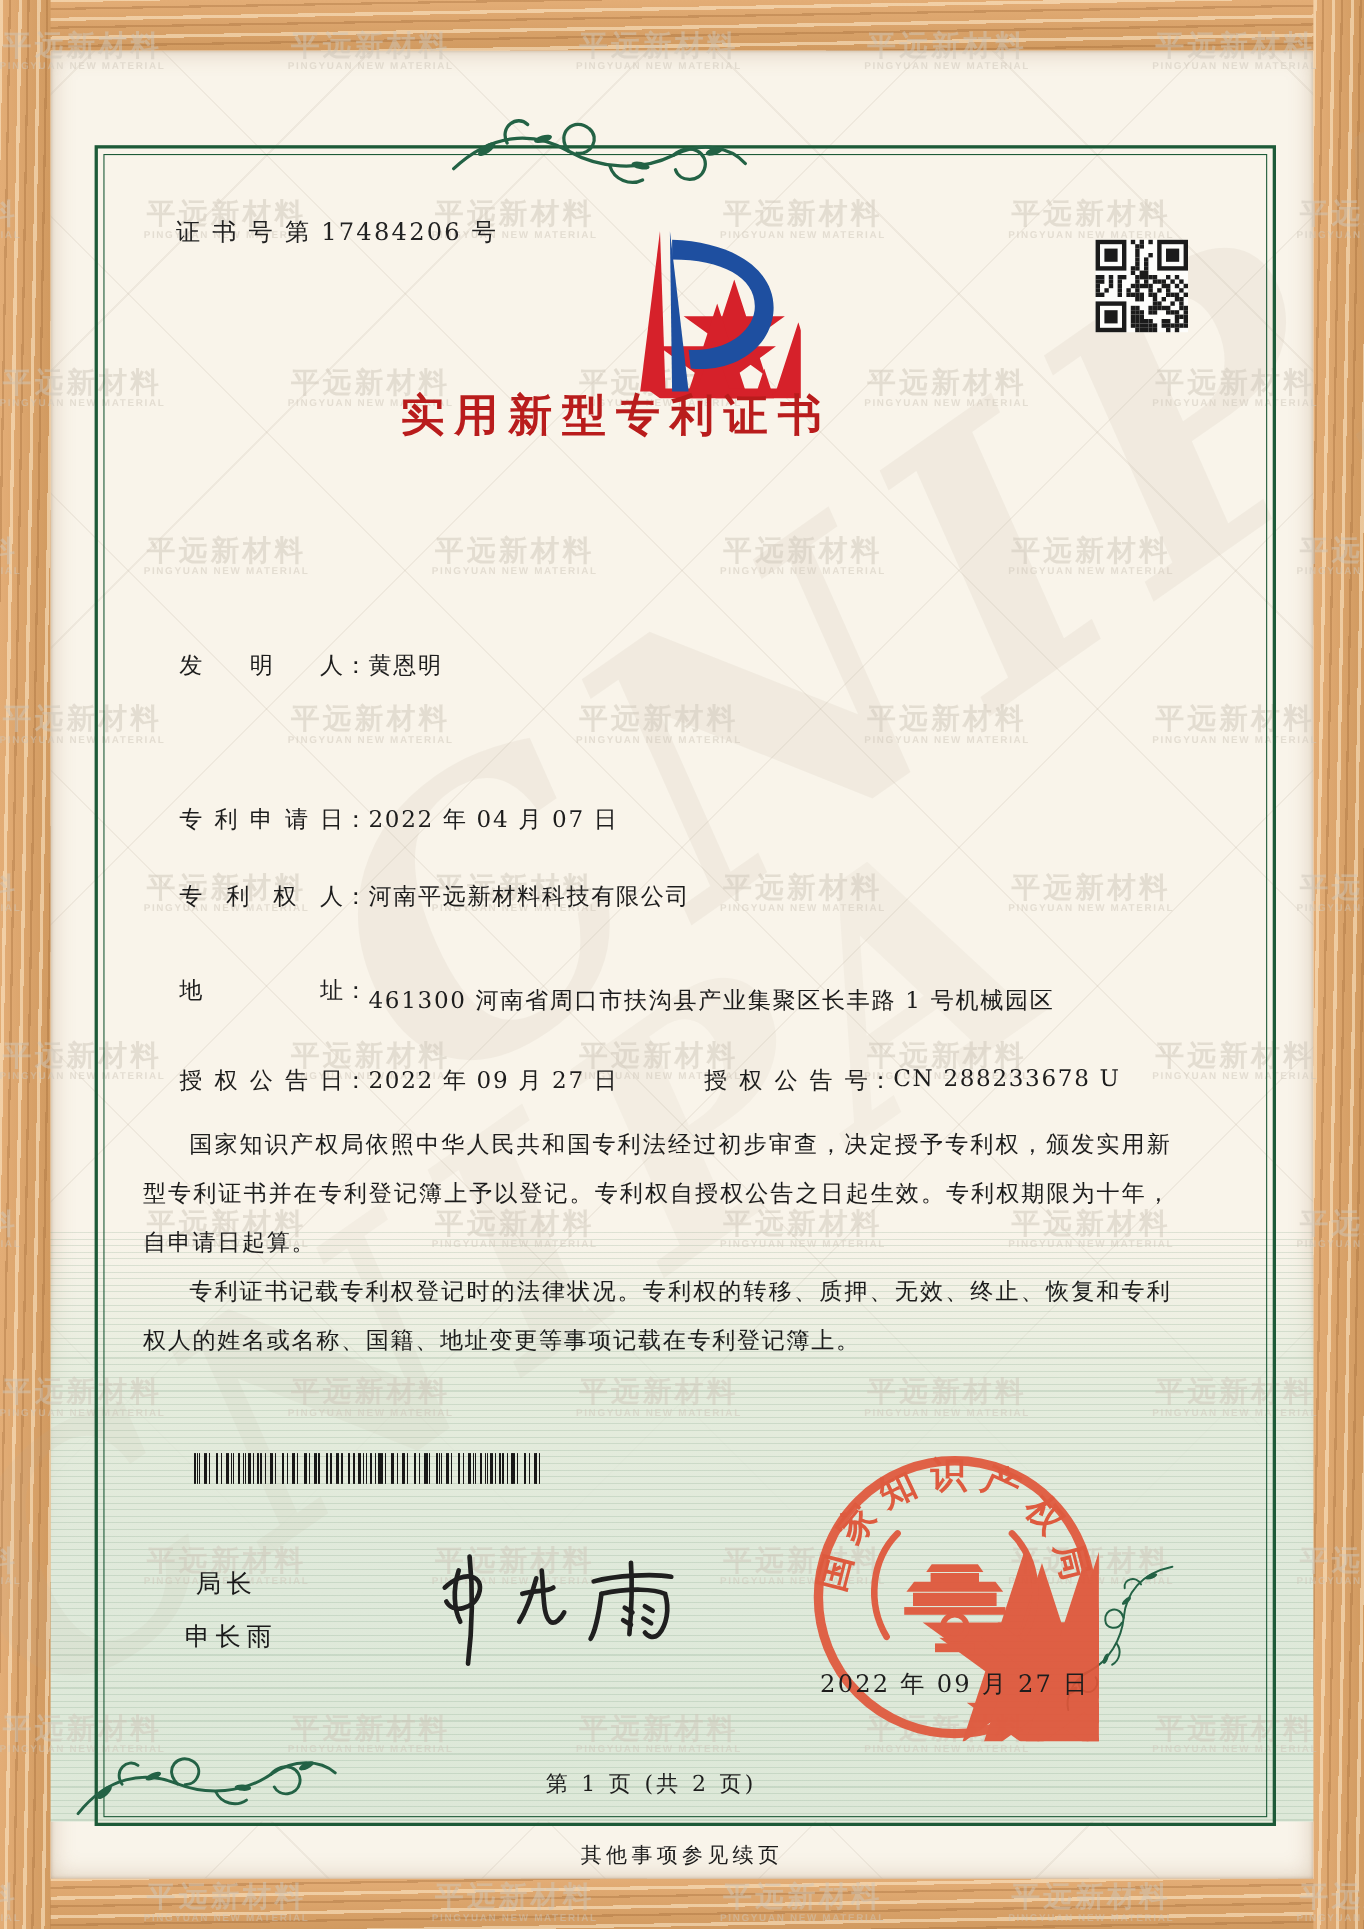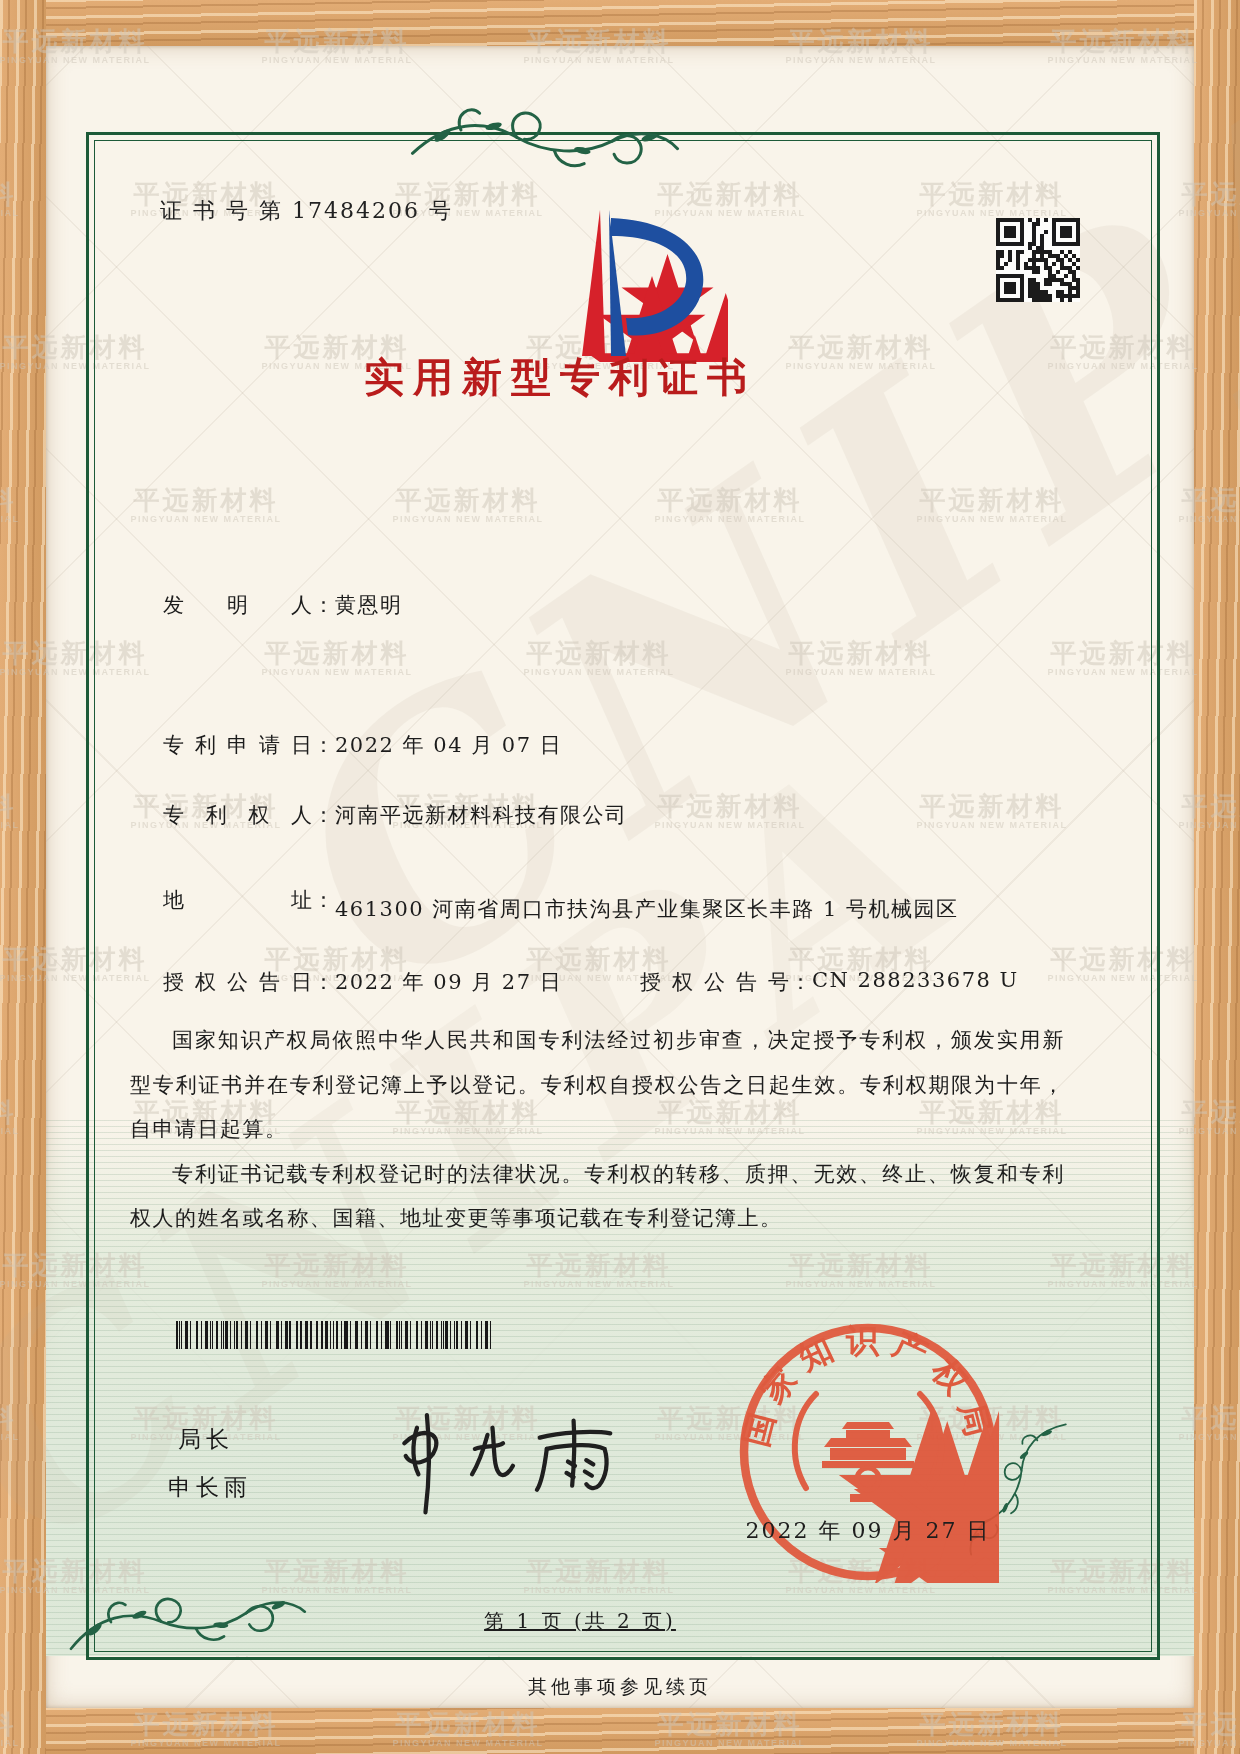--- a/index.html
+++ b/index.html
@@ -73,21 +73,21 @@
       repeating-linear-gradient(90deg,#171717 0 2px,transparent 2px 5px,#171717 5px 6px,transparent 6px 9px,#171717 9px 12px,transparent 12px 14px,#171717 14px 15px,transparent 15px 20px),
       repeating-linear-gradient(90deg,transparent 0 3px,#171717 3px 4px,transparent 4px 11px);}
 
   #director-title{left:178px;top:1424px;font-size:23px;letter-spacing:5px;color:#1a1a1a;}
   #director-name{left:168px;top:1472px;font-size:23px;letter-spacing:5px;color:#1a1a1a;}
   #signature{left:362px;top:1392px;width:268px;height:142px;}
 
   #seal{left:737px;top:1321px;width:262px;height:262px;opacity:.92;}
   #seal-date{left:727px;top:1516px;width:282px;text-align:center;font-size:22px;letter-spacing:2px;color:#1d1d1d;}
 
-  #page-footer{left:80px;top:1608px;width:1000px;text-align:center;font-size:20px;letter-spacing:3px;color:#1d1d1d;text-decoration:underline;}
+  #page-footer{left:92px;top:1608px;width:1000px;text-align:center;font-size:20px;letter-spacing:3px;color:#1d1d1d;}
   #cont-note{left:0;top:1674px;width:1240px;text-align:center;font-size:19px;letter-spacing:4px;color:#1d1d1d;}
 </style>
 </head>
 <body>
 
 <div id="stage">
 
   <div class="wood wood-h wood-top"></div>
   <div class="wood wood-h wood-bottom"></div>
   <div class="wood wood-v wood-left"></div>

